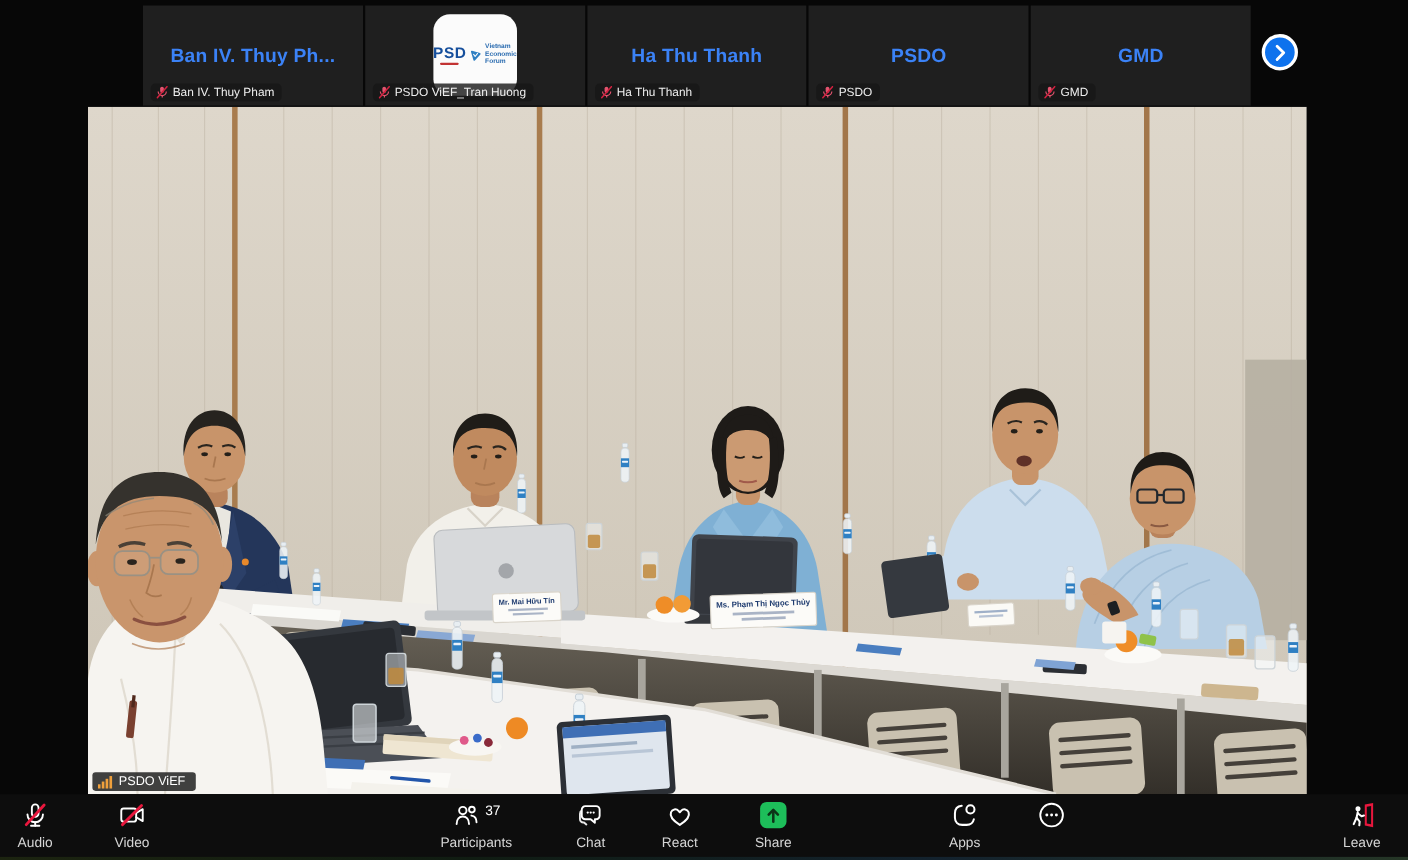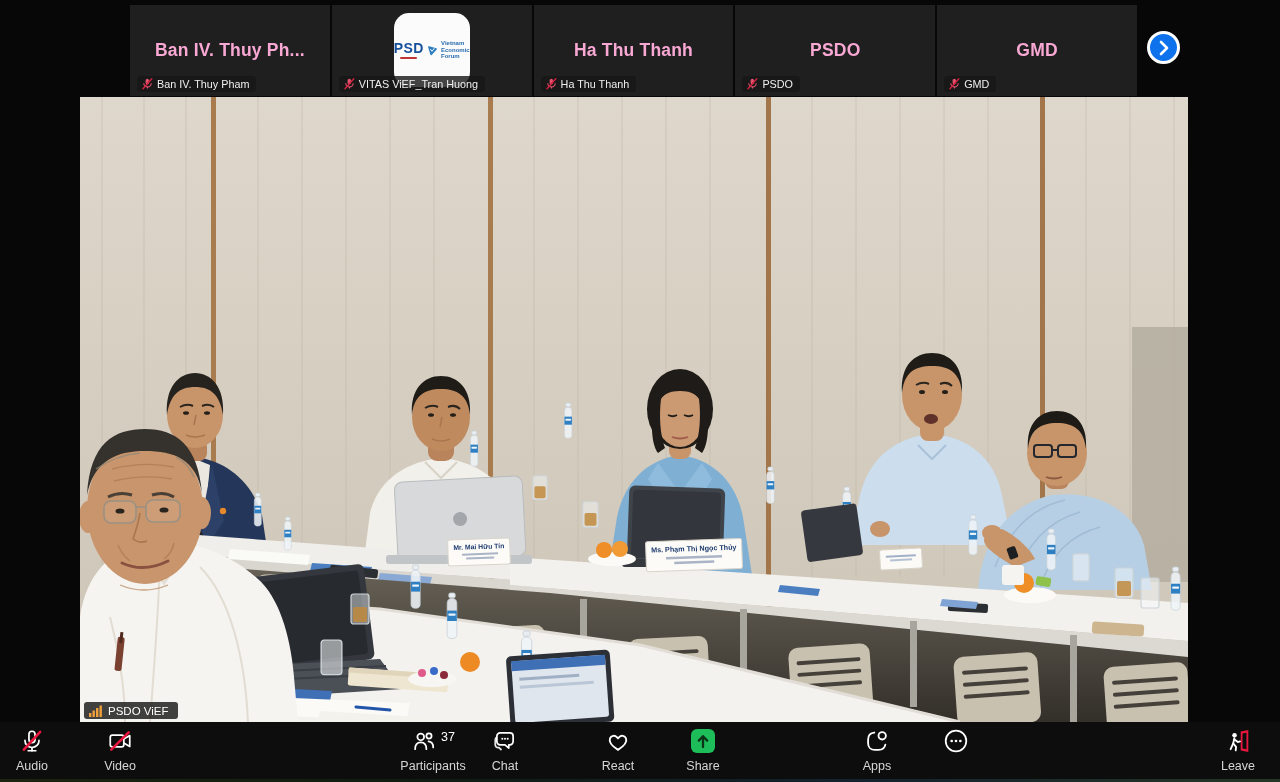--- a/index.html
+++ b/index.html
@@ -3,21 +3,21 @@
 <meta charset="utf-8">
 <style>
   html,body{margin:0;padding:0;}
   body{width:1280px;height:782px;background:#070707;position:relative;overflow:hidden;
        font-family:"Liberation Sans",sans-serif;-webkit-font-smoothing:antialiased;}
 
   
   .filmstrip{position:absolute;left:130px;top:5px;width:1007px;height:91px;display:flex;gap:2px;}
   .tile{position:relative;flex:1;background:#1f1f1f;overflow:hidden;}
   .tile-name{position:absolute;inset:0;display:flex;align-items:center;justify-content:center;
-             color:#f9a8d4;font-weight:bold;font-size:17.5px;letter-spacing:.2px;white-space:pre;}
+             color:#3b82f6;font-weight:bold;font-size:17.5px;letter-spacing:.2px;white-space:pre;}
   .chip{position:absolute;left:7px;bottom:4px;display:inline-flex;align-items:center;gap:4px;
         background:rgba(22,22,22,.8);border-radius:4px;padding:2px 7px 2px 5px;
         color:#efefef;font-size:10.8px;white-space:pre;max-width:158px;overflow:hidden;}
   .logo-card{position:absolute;left:50%;top:8px;transform:translateX(-50%);width:76px;height:74px;
              background:#fbfbfb;border-radius:15px;display:flex;align-items:center;justify-content:center;gap:3px;}
   .logo-psd{display:flex;flex-direction:column;align-items:center;line-height:1;}
   .logo-psd b{font-size:14px;color:#164f9c;letter-spacing:.5px;}
   .logo-redbar{width:17px;height:2.5px;background:#c23333;margin-top:1.5px;border-radius:1px;}
   .logo-org{display:flex;flex-direction:column;line-height:1.15;}
   .logo-org span{font-size:6px;color:#2b6cb0;font-weight:bold;}
@@ -76,21 +76,21 @@
         <span>Forum</span>
       </div>
     </div>
     <div class="chip">
       <svg width="11" height="12" viewBox="0 0 11 12">
         <rect x="3.6" y="0.8" width="3.4" height="5.6" rx="1.7" fill="#e2536e"></rect>
         <path d="M1.8,5.2 a3.7,3.7 0 0 0 7.4,0" fill="none" stroke="#e2536e" stroke-width="1.1"></path>
         <line x1="5.5" y1="9" x2="5.5" y2="10.6" stroke="#e2536e" stroke-width="1.1"></line>
         <line x1="1" y1="10.8" x2="9.8" y2="0.8" stroke="#d1213f" stroke-width="1.4" stroke-linecap="round"></line>
       </svg>
-      <span>VITAS ViEF_Tran Huong</span>
+      <span>PSDO ViEF_Tran Huong</span>
     </div>
   </div>
 
   <div class="tile">
     <div class="tile-name">Ha Thu Thanh</div>
     <div class="chip">
       <svg width="11" height="12" viewBox="0 0 11 12">
         <rect x="3.6" y="0.8" width="3.4" height="5.6" rx="1.7" fill="#e2536e"></rect>
         <path d="M1.8,5.2 a3.7,3.7 0 0 0 7.4,0" fill="none" stroke="#e2536e" stroke-width="1.1"></path>
         <line x1="5.5" y1="9" x2="5.5" y2="10.6" stroke="#e2536e" stroke-width="1.1"></line>
@@ -475,21 +475,21 @@
           <path d="M3.8,19.5 c0-4.2 2.3-6.3 5.2-6.3 s5.2,2.1 5.2,6.3"></path>
           <circle cx="16.6" cy="7.4" r="2.4"></circle>
           <path d="M16.2,12.4 c2.8,0.3 4.3,2.4 4.3,5.6"></path>
         </g>
       </svg>
       <span class="pcount">37</span>
     </div>
     <div class="tlabel">Participants</div>
   </div>
 
-  <div class="tool" style="left:480px;width:50px;">
+  <div class="tool" style="left:512px;width:50px;">
     <div class="ticon">
       <svg width="26" height="26" viewBox="0 0 24 24">
         <g fill="none" stroke="#fff" stroke-width="1.6" stroke-linejoin="round">
           <path d="M7.5,4.5 h9 a3,3 0 0 1 3,3 v5 a3,3 0 0 1 -3,3 h-1 v3 l-3.5,-3 h-4.5 a3,3 0 0 1 -3,-3 v-5 a3,3 0 0 1 3,-3 z"></path>
           <path d="M4.5,8.2 c-0.9,0.5 -1.5,1.4 -1.5,2.6 v4.6 a2.8,2.8 0 0 0 2.8,2.8 h0.6 l2.4,2.1" opacity="0.9"></path>
         </g>
         <g fill="#fff">
             <circle cx="9.5" cy="9.9" r="0.95"></circle>
             <circle cx="12" cy="9.9" r="0.95"></circle>
             <circle cx="14.5" cy="9.9" r="0.95"></circle>

